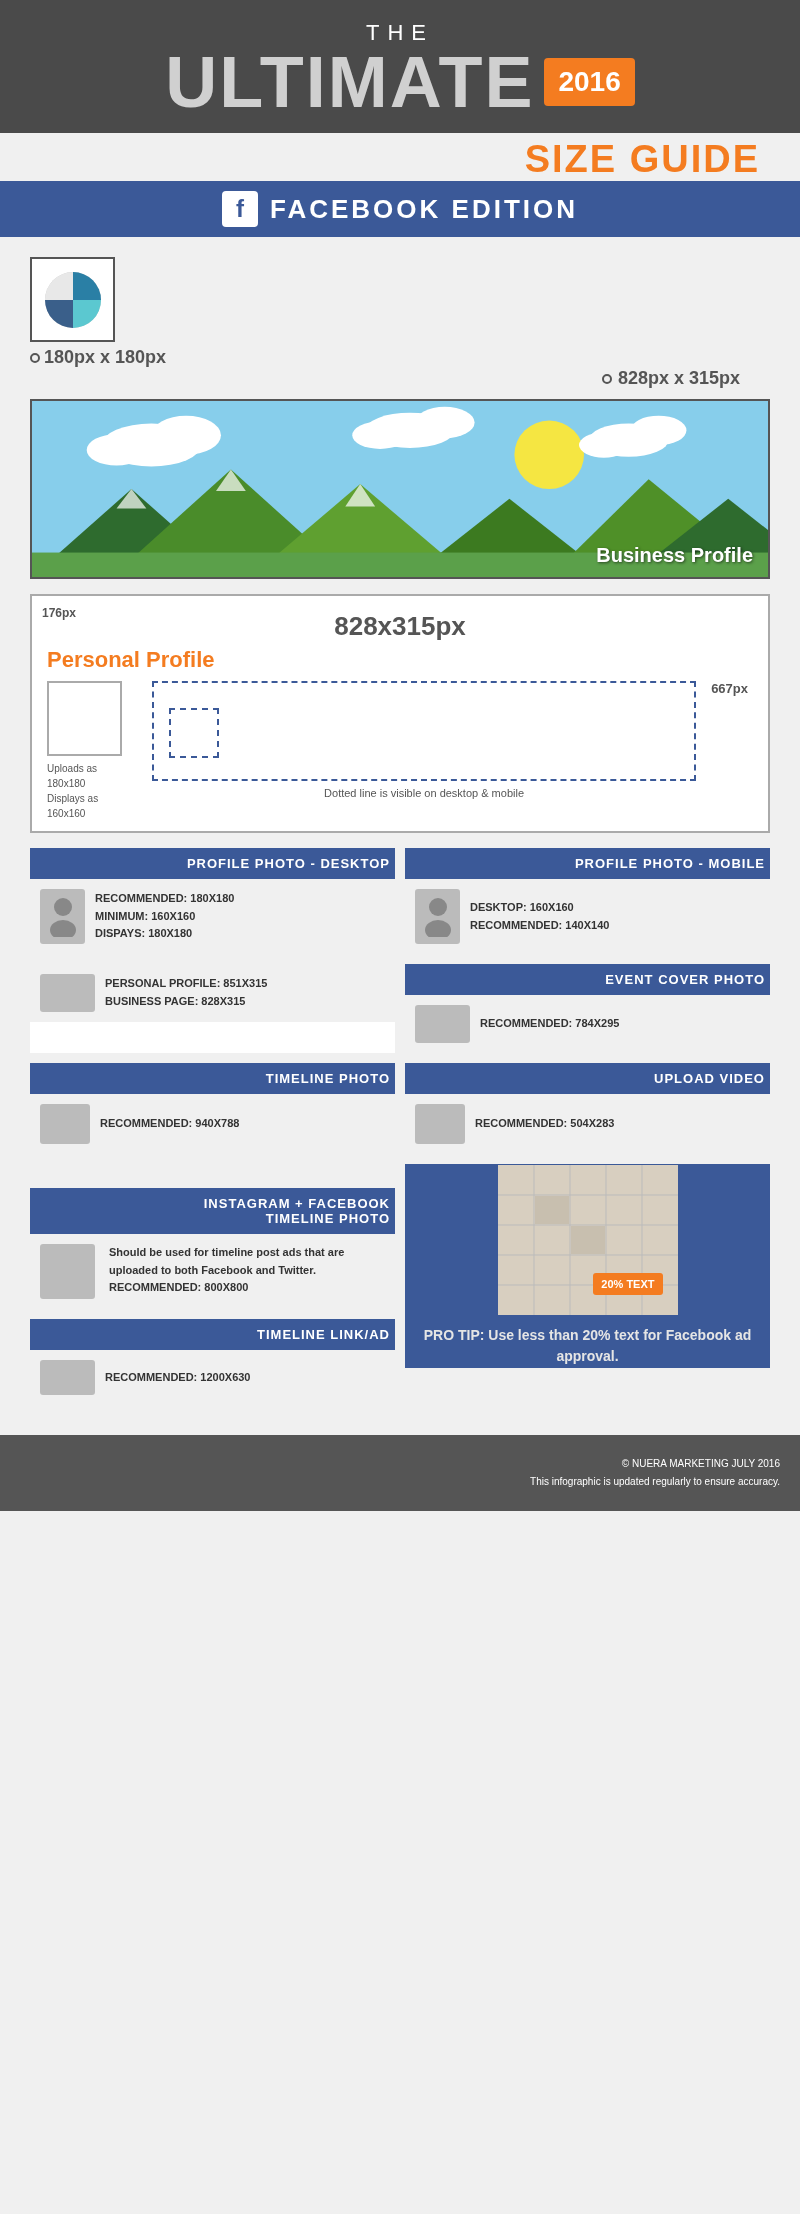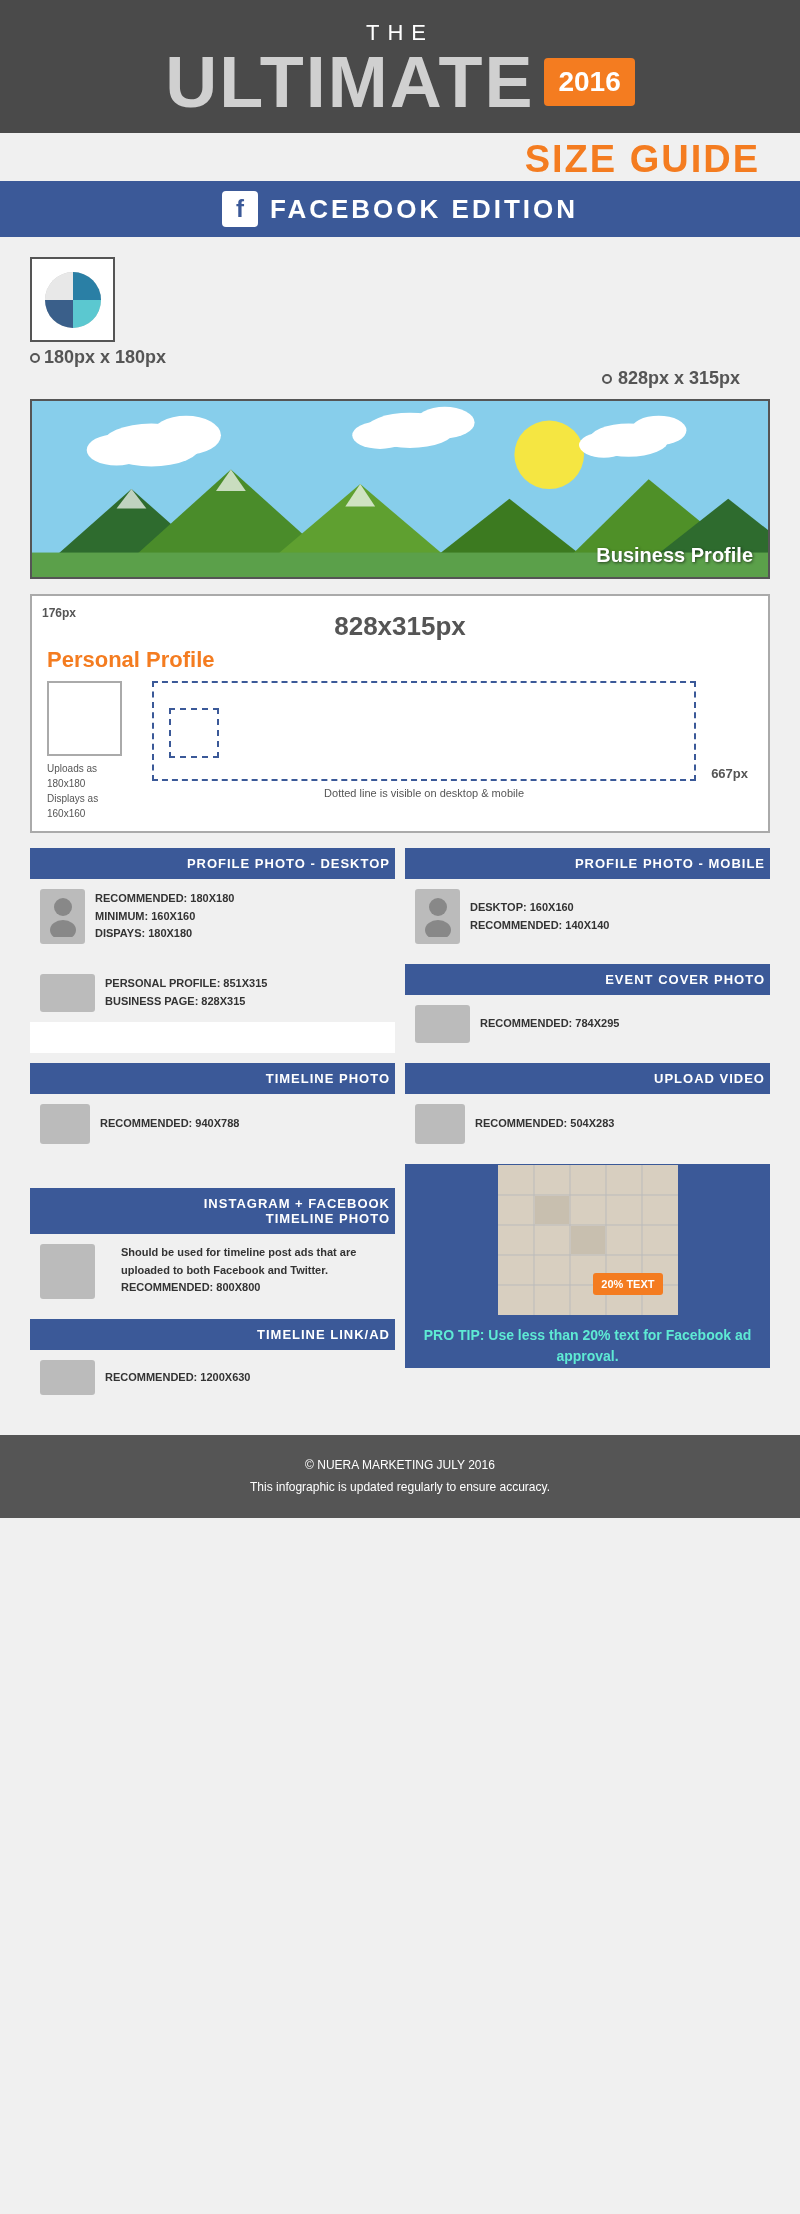--- a/index.html
+++ b/index.html
@@ -253,53 +253,54 @@
       bottom: 20px;
       right: 15px;
       background: #f47c20;
       color: #fff;
       font-size: 11px;
       font-weight: 900;
       padding: 5px 8px;
       border-radius: 3px;
     }
     .pro-tip-text {
-      color: #5eead4;
+      color: #e5e5e5;
       font-size: 14px;
       font-weight: bold;
       line-height: 1.5;
     }
 
     
     .footer {
       background: #555;
       text-align: center;
       padding: 20px;
     }
     .footer-text {
       color: #fff;
-      font-size: 12px;
+      font-size: 10px;
       line-height: 1.8;
+      text-align: right;
     }
 
     
     .annotation-wrapper {
       position: relative;
       min-height: 100px;
       margin-bottom: 5px;
     }
     .ig-fb-section {
       background: #f0f0f0;
       margin-bottom: 10px;
     }
     .ig-fb-body {
       display: flex;
       align-items: flex-start;
       padding: 10px;
-      gap: 26px;
+      gap: 14px;
       background: #f0f0f0;
     }
     .ig-fb-text {
       font-size: 11px;
       color: #333;
       font-weight: bold;
       line-height: 1.6;
     }
   </style>
 </head>
@@ -402,21 +403,21 @@
         </div>
       </div>
 
       <div style="flex:1; position:relative;">
         <div style="border:2px dashed #3b5998; width:100%; height:100px; position:relative;">
           <div style="border:2px dashed #3b5998; width:50px; height:50px; position:absolute; left:15px; top:25px;"></div>
         </div>
         <div style="font-size:11px; color:#555; text-align:center; margin-top:6px;">Dotted line is visible on  desktop &amp; mobile</div>
       </div>
 
-      <div style="flex-shrink:0; display:flex; flex-direction:column; justify-content:flex-end; height:100px; padding-right:5px;">
+      <div style="flex-shrink:0; display:flex; flex-direction:column; justify-content:flex-start; height:100px; padding-right:5px;">
         <span style="font-size:13px;font-weight:bold;color:#555;">667px</span>
       </div>
     </div>
   </div>
 
   <div class="grid-2col">
 
     <div class="section-card">
       <div class="section-header">PROFILE PHOTO - DESKTOP</div>
       <div class="section-body">

